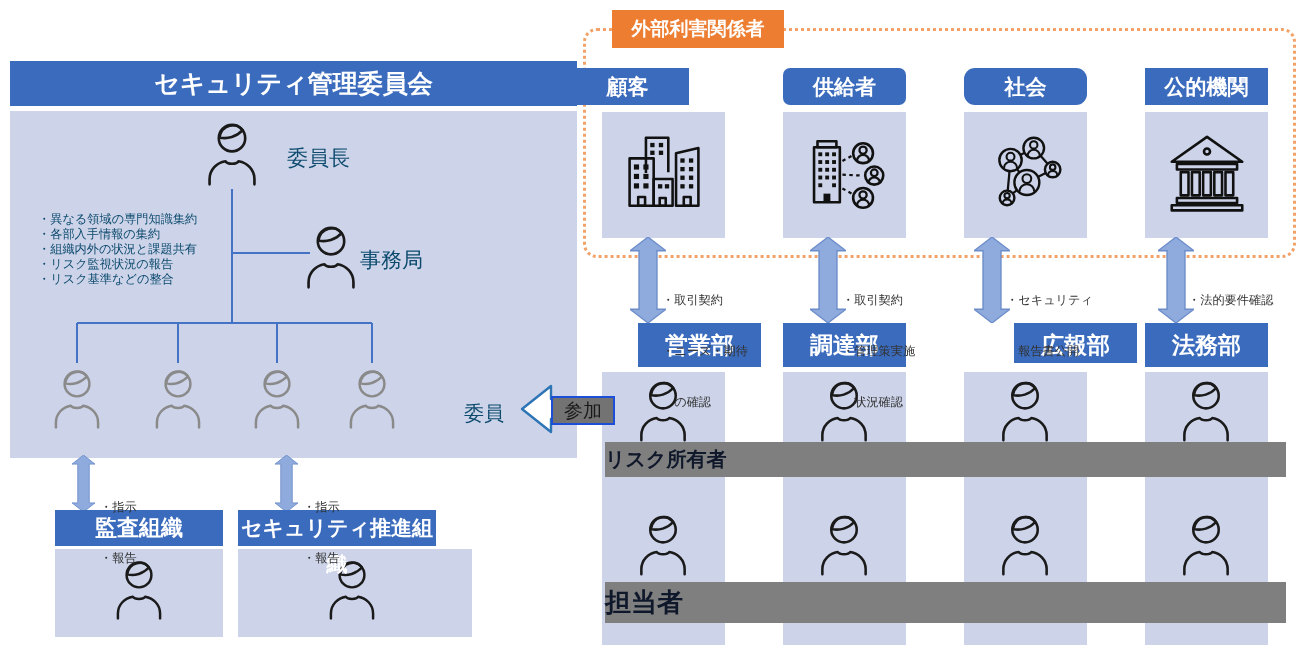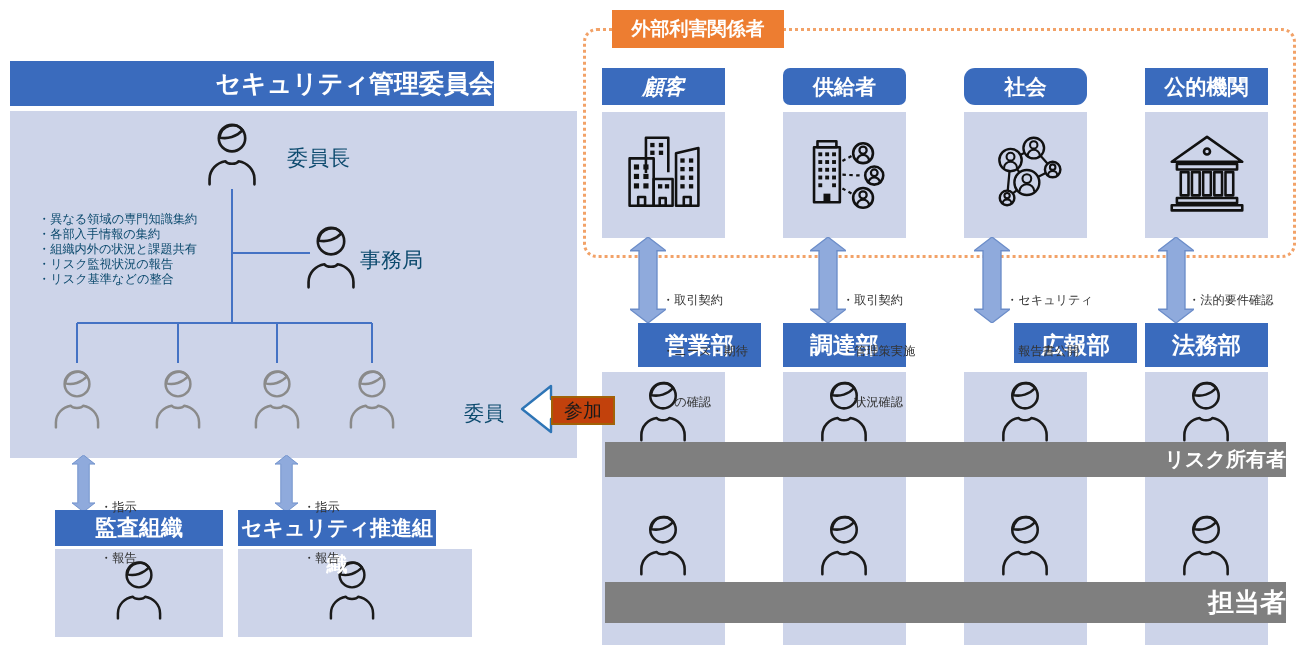--- a/index.html
+++ b/index.html
@@ -1,28 +1,28 @@
 <!DOCTYPE html>
 <html><head>
 <meta charset="utf-8">
 <style>
   html,body{margin:0;padding:0;background:#fff;}
   .canvas{position:relative;width:1299px;height:654px;background:#fff;overflow:hidden;
           font-family:"Liberation Sans","DejaVu Sans",sans-serif;color:#1a1a1a;}
   .hdr{position:absolute;background:#3A6BBD;color:#fff;font-weight:bold;text-align:center;
        box-sizing:border-box;}
   .panel{position:absolute;background:#CDD4E9;}
-  .graybar{position:absolute;background:#7F7F7F;color:#ffffff;font-weight:bold;text-align:right;z-index:6;}
+  .graybar{position:absolute;background:#7F7F7F;color:#0f172a;font-weight:bold;text-align:left;z-index:6;}
   .note{position:absolute;font-size:12.2px;line-height:17px;color:#333;white-space:pre;z-index:5;}
   .lbl{position:absolute;color:#0c4a6e;}
   .orange-title{position:absolute;background:#ED7D31;color:#fff;font-weight:bold;text-align:center;z-index:7;}
   .dotted-frame{position:absolute;border:3px dotted #F2A268;border-radius:14px;z-index:1;}
   .iconbox{position:absolute;background:#CDD4E9;z-index:2;}
   svg.shape{position:absolute;overflow:visible;}
-  .joinlabel{position:absolute;background:#c2410c;border:2px solid #a16207;color:#1a1a1a;
+  .joinlabel{position:absolute;background:#737373;border:2px solid #1d4ed8;color:#1a1a1a;
              text-align:center;font-size:19px;line-height:25px;z-index:9;box-sizing:border-box;}
 </style>
 </head>
 <body>
 
 <svg width="0" height="0" style="position:absolute" aria-hidden="true">
   <defs>
     <symbol id="sym-person" viewBox="0 0 100 110">
       <g fill="none" stroke="currentColor" stroke-width="4" stroke-linecap="round" stroke-linejoin="round">
         <circle cx="50" cy="34" r="20"></circle>
@@ -151,21 +151,21 @@
     </symbol>
 
     <symbol id="sym-dblarrow" viewBox="0 0 40 100" preserveAspectRatio="none">
       <polygon points="20,0 40,16 30,16 30,84 40,84 20,100 0,84 10,84 10,16 0,16" fill="#8FAADC" stroke="#6C8DC9" stroke-width="1.5"></polygon>
     </symbol>
   </defs>
 </svg>
 
 <div class="canvas">
 
-  <div class="hdr" style="left:10px;top:61px;width:484px;height:45px;font-size:25px;line-height:45px;text-align:right;">セキュリティ管理委員会</div>
+  <div class="hdr" style="left:10px;top:61px;width:567px;height:45px;font-size:25px;line-height:45px;">セキュリティ管理委員会</div>
 
   <div class="panel" style="left:10px;top:111px;width:567px;height:347px;"></div>
 
   <svg class="shape" style="left:10px;top:111px;z-index:1;" width="567" height="347" viewBox="0 0 567 347">
     <g stroke="#4472C4" stroke-width="2" fill="none">
       <line x1="222" y1="78" x2="222" y2="212"></line>
       <line x1="222" y1="142" x2="300" y2="142"></line>
       <line x1="67" y1="212" x2="362" y2="212"></line>
       <line x1="67" y1="212" x2="67" y2="252"></line>
       <line x1="168" y1="212" x2="168" y2="252"></line>
@@ -234,21 +234,21 @@
 
   <div class="hdr" style="left:238px;top:510px;width:198px;height:36px;font-size:21px;line-height:36px;z-index:4;">セキュリティ推進組織</div>
   <div class="panel" style="left:238px;top:549px;width:234px;height:88px;"></div>
   <svg class="shape" style="left:321px;top:552px;color:#1a1a1a;" width="62" height="72">
       <use href="#sym-person"></use>
     </svg>
 
   <div class="dotted-frame" style="left:583px;top:28px;width:707px;height:224px;"></div>
   <div class="orange-title" style="left:612px;top:10px;width:172px;height:38px;font-size:19px;line-height:38px;">外部利害関係者</div>
 
-  <div class="hdr" style="left:602px;top:68px;width:123px;height:37px;font-size:21px;line-height:37px;z-index:2;font-style:italic;">顧客</div>
+  <div class="hdr" style="left:566px;top:68px;width:123px;height:37px;font-size:21px;line-height:37px;z-index:2;">顧客</div>
   <div class="iconbox" style="left:602px;top:112px;width:123px;height:126px;"></div>
   <svg class="shape" style="left:621px;top:130px;color:#111;z-index:3;" width="86" height="86">
       <use href="#sym-city"></use>
     </svg>
   <svg class="shape" style="left:630px;top:237px;z-index:3;" width="36" height="86">
       <use href="#sym-dblarrow" width="36" height="86"></use>
     </svg>
   <div class="note" style="left:662px;top:258px;">
     <div>・取引契約</div>
     <div>・ニーズ・期待</div>

